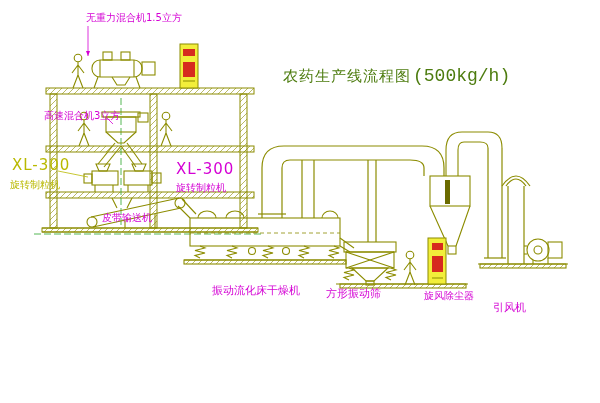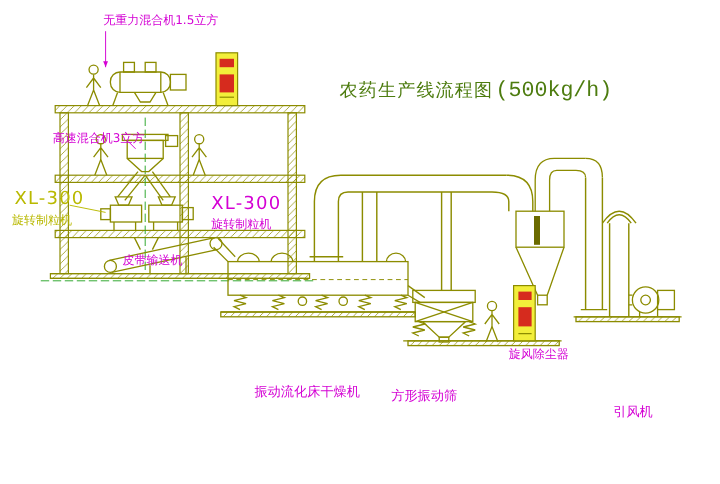--- a/index.html
+++ b/index.html
@@ -9,21 +9,21 @@
   }
   .stage svg{position:absolute;left:0;top:0;}
   .lbl{
     position:absolute;color:#d400d4;white-space:nowrap;line-height:1.05;
     font-family:"DejaVu Sans","Liberation Sans",sans-serif;
   }
   .lbl.yellow{color:#b9b900;}
   .lbl.big{font-size:17px;letter-spacing:0.5px;}
   .model{font-size:15px;letter-spacing:1px;}
   .small{font-size:10px;}
-  .mid{font-size:11px;margin-top:36px;}
+  .mid{font-size:11px;}
   .title{
     position:absolute;left:283px;top:46px;color:#4d7c0f;
     display:flex;align-items:baseline;gap:2px;margin-top:20px;
   }
   .title .main{font-size:15px;letter-spacing:1px;}
   .title .cap{font-size:18px;font-family:Liberation Mono, monospace;}
 </style>
 </head>
 <body>
 
@@ -233,15 +233,15 @@
 <div class="lbl model" style="left:176px;top:162px;">XL-300</div>
 <div class="lbl small" style="left:176px;top:183px;">旋转制粒机</div>
 
 <div class="lbl small" style="left:102px;top:213px;">皮带输送机</div>
 
 <div class="lbl mid" style="left:212px;top:285px;">振动流化床干燥机</div>
 
 <div class="lbl mid" style="left:326px;top:288px;">方形振动筛</div>
 
 <div class="lbl small" style="left:424px;top:291px;">旋风除尘器</div>
-<div class="lbl mid" style="left:511px;top:302px;">引风机</div>
+<div class="lbl mid" style="left:493px;top:302px;">引风机</div>
 
 </div>
 
 </body></html>

